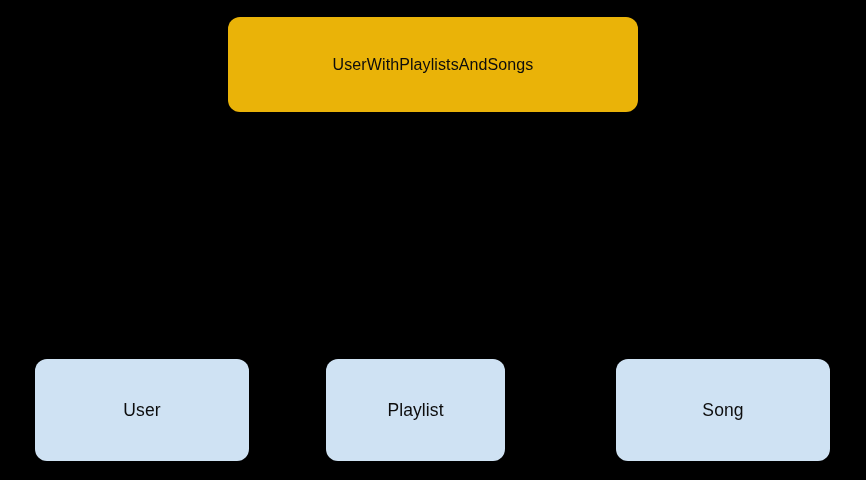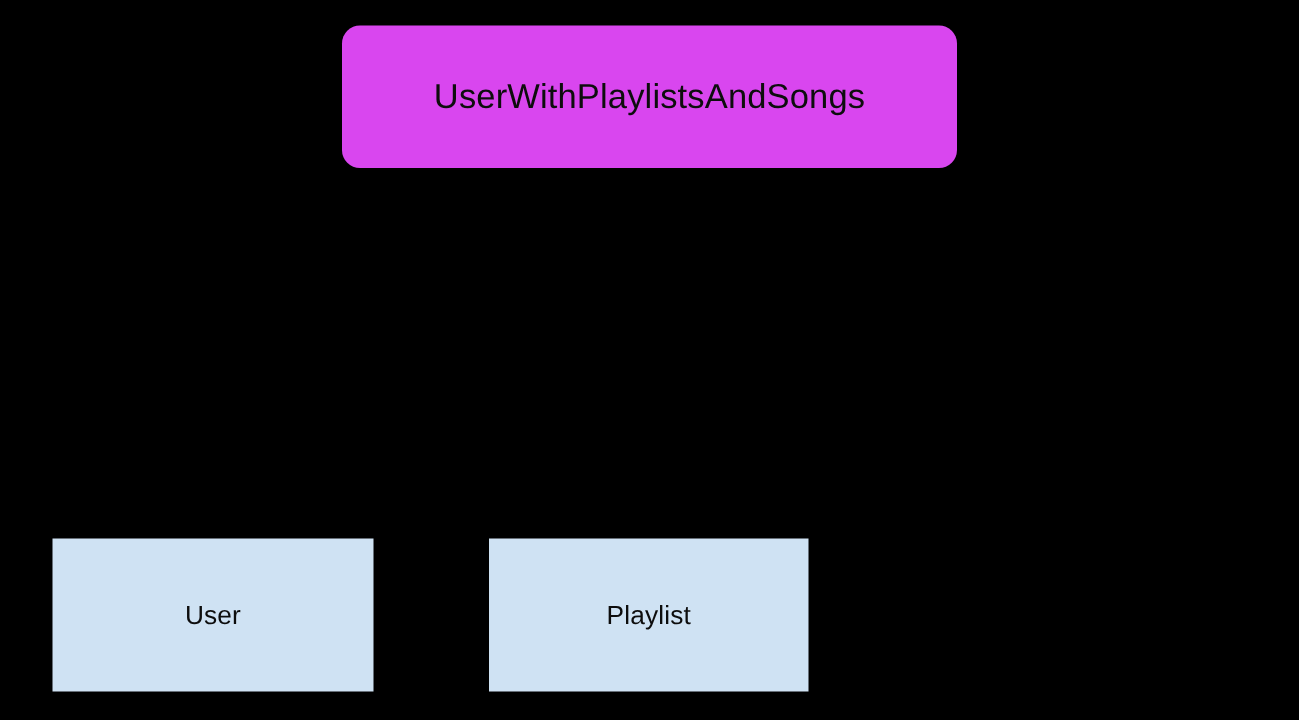--- a/index.html
+++ b/index.html
@@ -33,28 +33,28 @@
     align-items: center;
     justify-content: center;
     text-align: center;
     color: #0d0d0d;
     line-height: 1.2;
     letter-spacing: 0.1px;
     -webkit-font-smoothing: antialiased;
   }
   .node-wrapper {
     
-    background: #d946ef;
+    background: #eab308;
     border-radius: 12px;
-    font-size: 23px;
+    font-size: 16px;
   }
   .node-entity {
     
     background: #cfe2f3;
-    border-radius: 0;
+    border-radius: 12px;
     font-size: 17.5px;
   }
   .node-label {
     display: block;
     white-space: nowrap;
   }
 </style>
 </head>
 <body>
 
@@ -70,18 +70,21 @@
 
   <div class="node node-wrapper" style="left:228px; top:17px; width:410px; height:95px;">
     <span class="node-label">UserWithPlaylistsAndSongs</span>
   </div>
 
 
   <div class="node node-entity" style="left:35px; top:359px; width:214px; height:102px;">
     <span class="node-label">User</span>
   </div>
 
-  <div class="node node-entity" style="left:326px; top:359px; width:213px; height:102px;">
+  <div class="node node-entity" style="left:326px; top:359px; width:179px; height:102px;">
     <span class="node-label">Playlist</span>
   </div>
 
+  <div class="node node-entity" style="left:616px; top:359px; width:214px; height:102px;">
+    <span class="node-label">Song</span>
+  </div>
 
 </div>
 
 </body></html>

